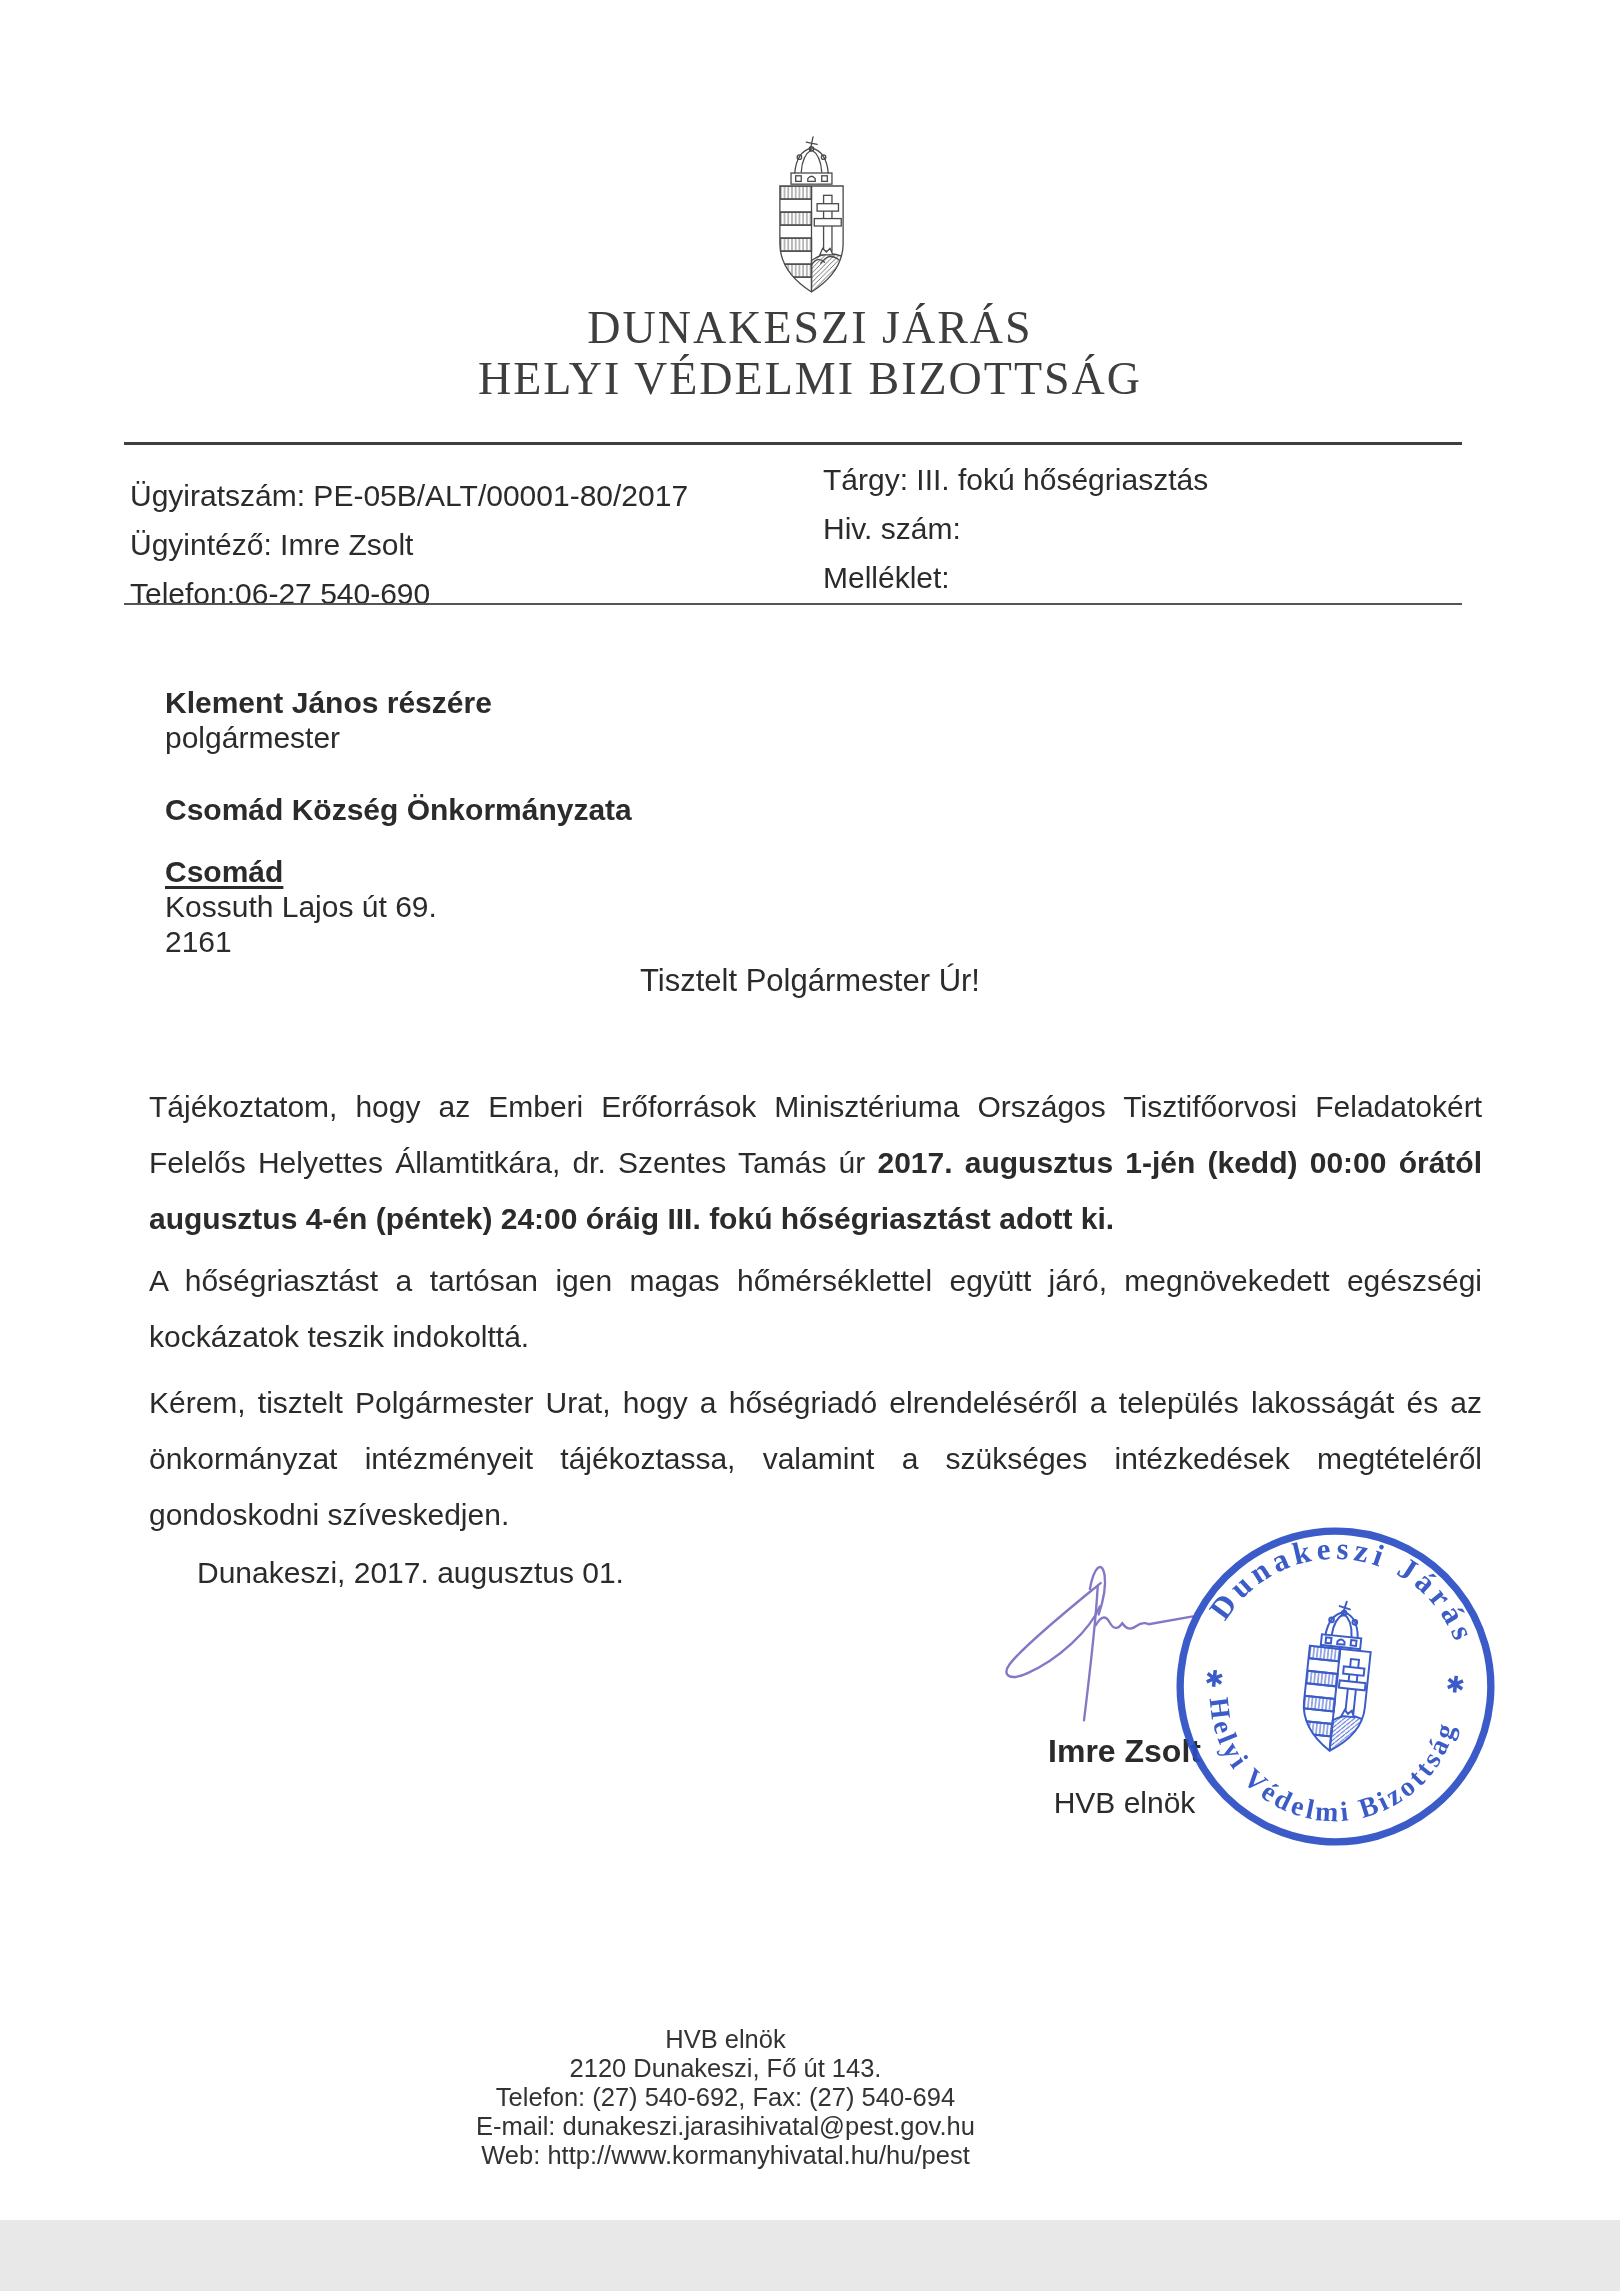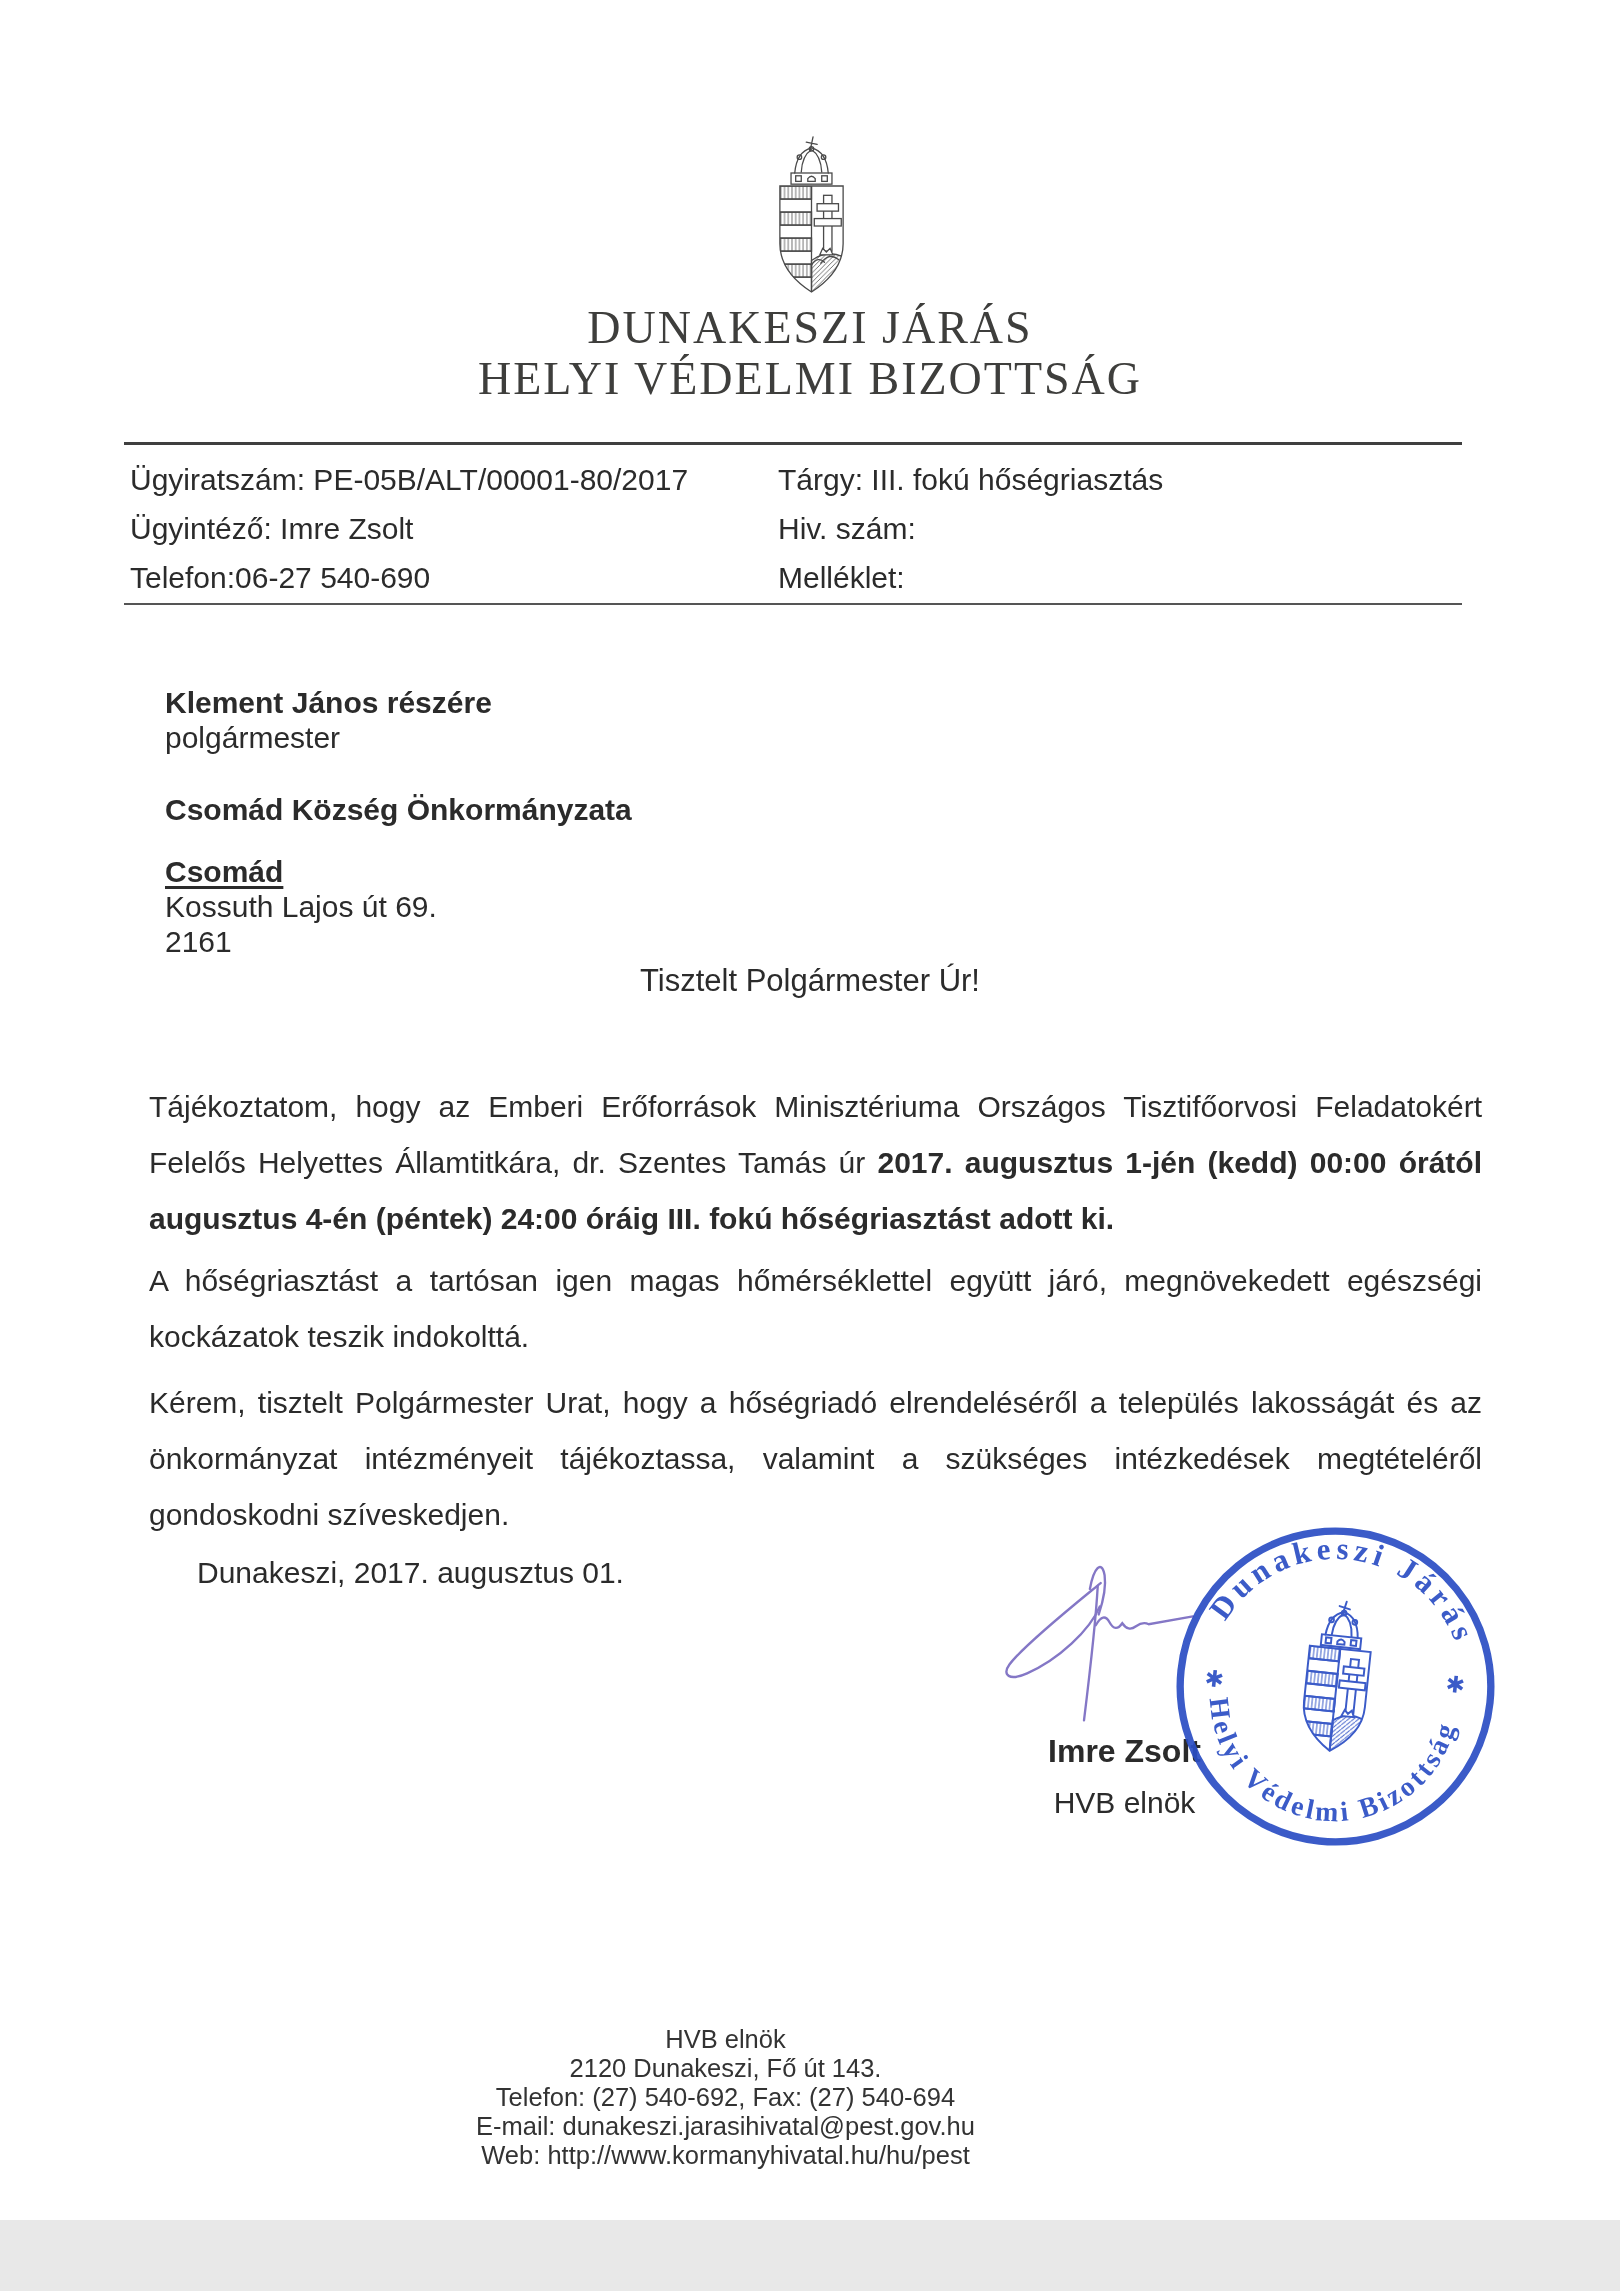--- a/index.html
+++ b/index.html
@@ -15,22 +15,22 @@
     font-family:"Liberation Serif", serif; color:#3e3e3c; letter-spacing:2px;
     font-size:46px; line-height:52px;
   }
   .org-name.l1{top:302px;}
   .org-name.l2{top:353px;}
   
   .rule{position:absolute; left:124px; width:1338px; height:0;}
   .rule.top{top:442px; border-top:3.9px solid #3f3f3f;}
   .rule.bottom{top:603px; border-top:2.9px solid #555;}
   .ref-col{position:absolute; top:455px; font-size:30px; line-height:49px; white-space:nowrap;}
-  .ref-col.left{left:130px;}
-  .ref-col.right{left:778px;}
+  .ref-col.left{left:130px;margin-top:16px;}
+  .ref-col.right{left:823px;}
   
   .addressee{position:absolute; left:165px; top:637px; font-size:30px; line-height:35px;}
   .addr-name{font-weight:bold;margin-top:48px;}
   .addr-role{margin-bottom:37px;}
   .addr-org{font-weight:bold; margin-bottom:27.4px;}
   .addr-city{font-weight:bold; text-decoration:underline; text-underline-offset:3.9px;}
   
   .salutation{position:absolute; top:963px; left:0; width:1620px; text-align:center;
     font-weight:normal; font-size:31px;}
   .para{position:absolute; left:149px; width:1333px; font-size:30px; line-height:56px;

